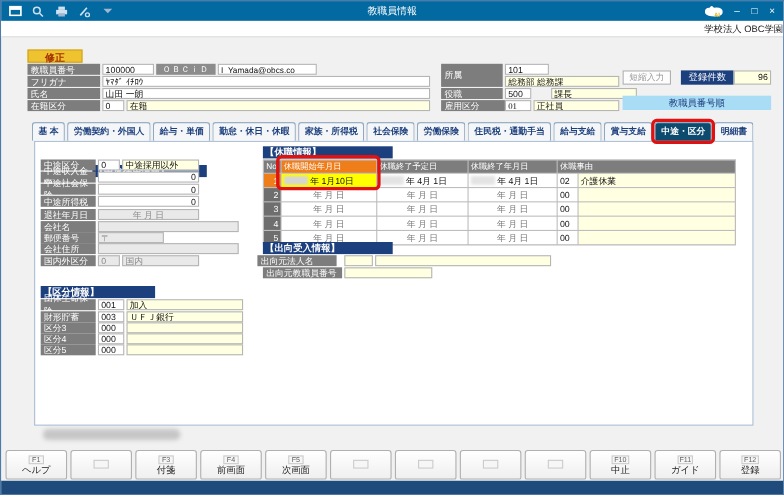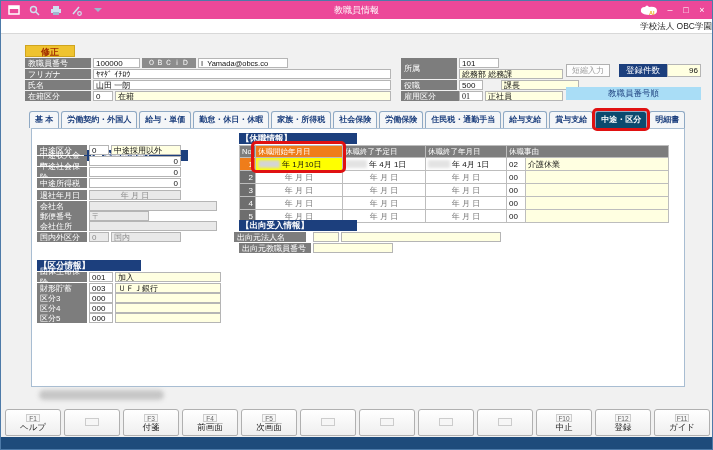--- a/index.html
+++ b/index.html
@@ -3,21 +3,21 @@
 <meta charset="utf-8">
 <style>
   * { margin:0; padding:0; box-sizing:border-box; }
   html,body { background:#888; }
   body { font-family:"Liberation Sans","DejaVu Sans",sans-serif; }
   .window { position:relative; width:713px; height:450px; background:#f1f1f1;
             border:1px solid #4d7aa8; overflow:hidden; }
 
   
   .titlebar { position:absolute; left:0; top:0; width:100%; height:18px;
-              background:#ec4899; display:flex; align-items:center; }
+              background:#0369a1; display:flex; align-items:center; }
   .tb-icons { display:flex; align-items:center; gap:8px; padding-left:6px; }
   .tb-icon { width:13px; height:11px; display:flex; align-items:center; justify-content:center; }
   .tb-title { position:absolute; left:0; right:0; text-align:center; color:#fff;
               font-size:9px; pointer-events:none; }
   .tb-right { position:absolute; right:2px; top:0; height:18px; display:flex; align-items:center; }
   .tb-ctl { width:16px; height:14px; color:#fff; font-size:9px; text-align:center;
             line-height:14px; }
   .ai-badge { position:relative; width:22px; height:14px; margin-right:2px; }
 
   
@@ -347,23 +347,23 @@
       </div>
     <div class="fkey">
         <span class="fkey-key"></span>
         <span class="fkey-lbl"></span>
       </div>
     <div class="fkey">
         <span class="fkey-key">F10</span>
         <span class="fkey-lbl">中止</span>
       </div>
     <div class="fkey">
+        <span class="fkey-key">F11</span>
+        <span class="fkey-lbl">ガイド</span>
+      </div>
+    <div class="fkey">
         <span class="fkey-key">F12</span>
         <span class="fkey-lbl">登録</span>
       </div>
-    <div class="fkey">
-        <span class="fkey-key">F11</span>
-        <span class="fkey-lbl">ガイド</span>
-      </div>
   </div>
 
   <div class="bottombar"></div>
 </div>
 
 </body></html>

